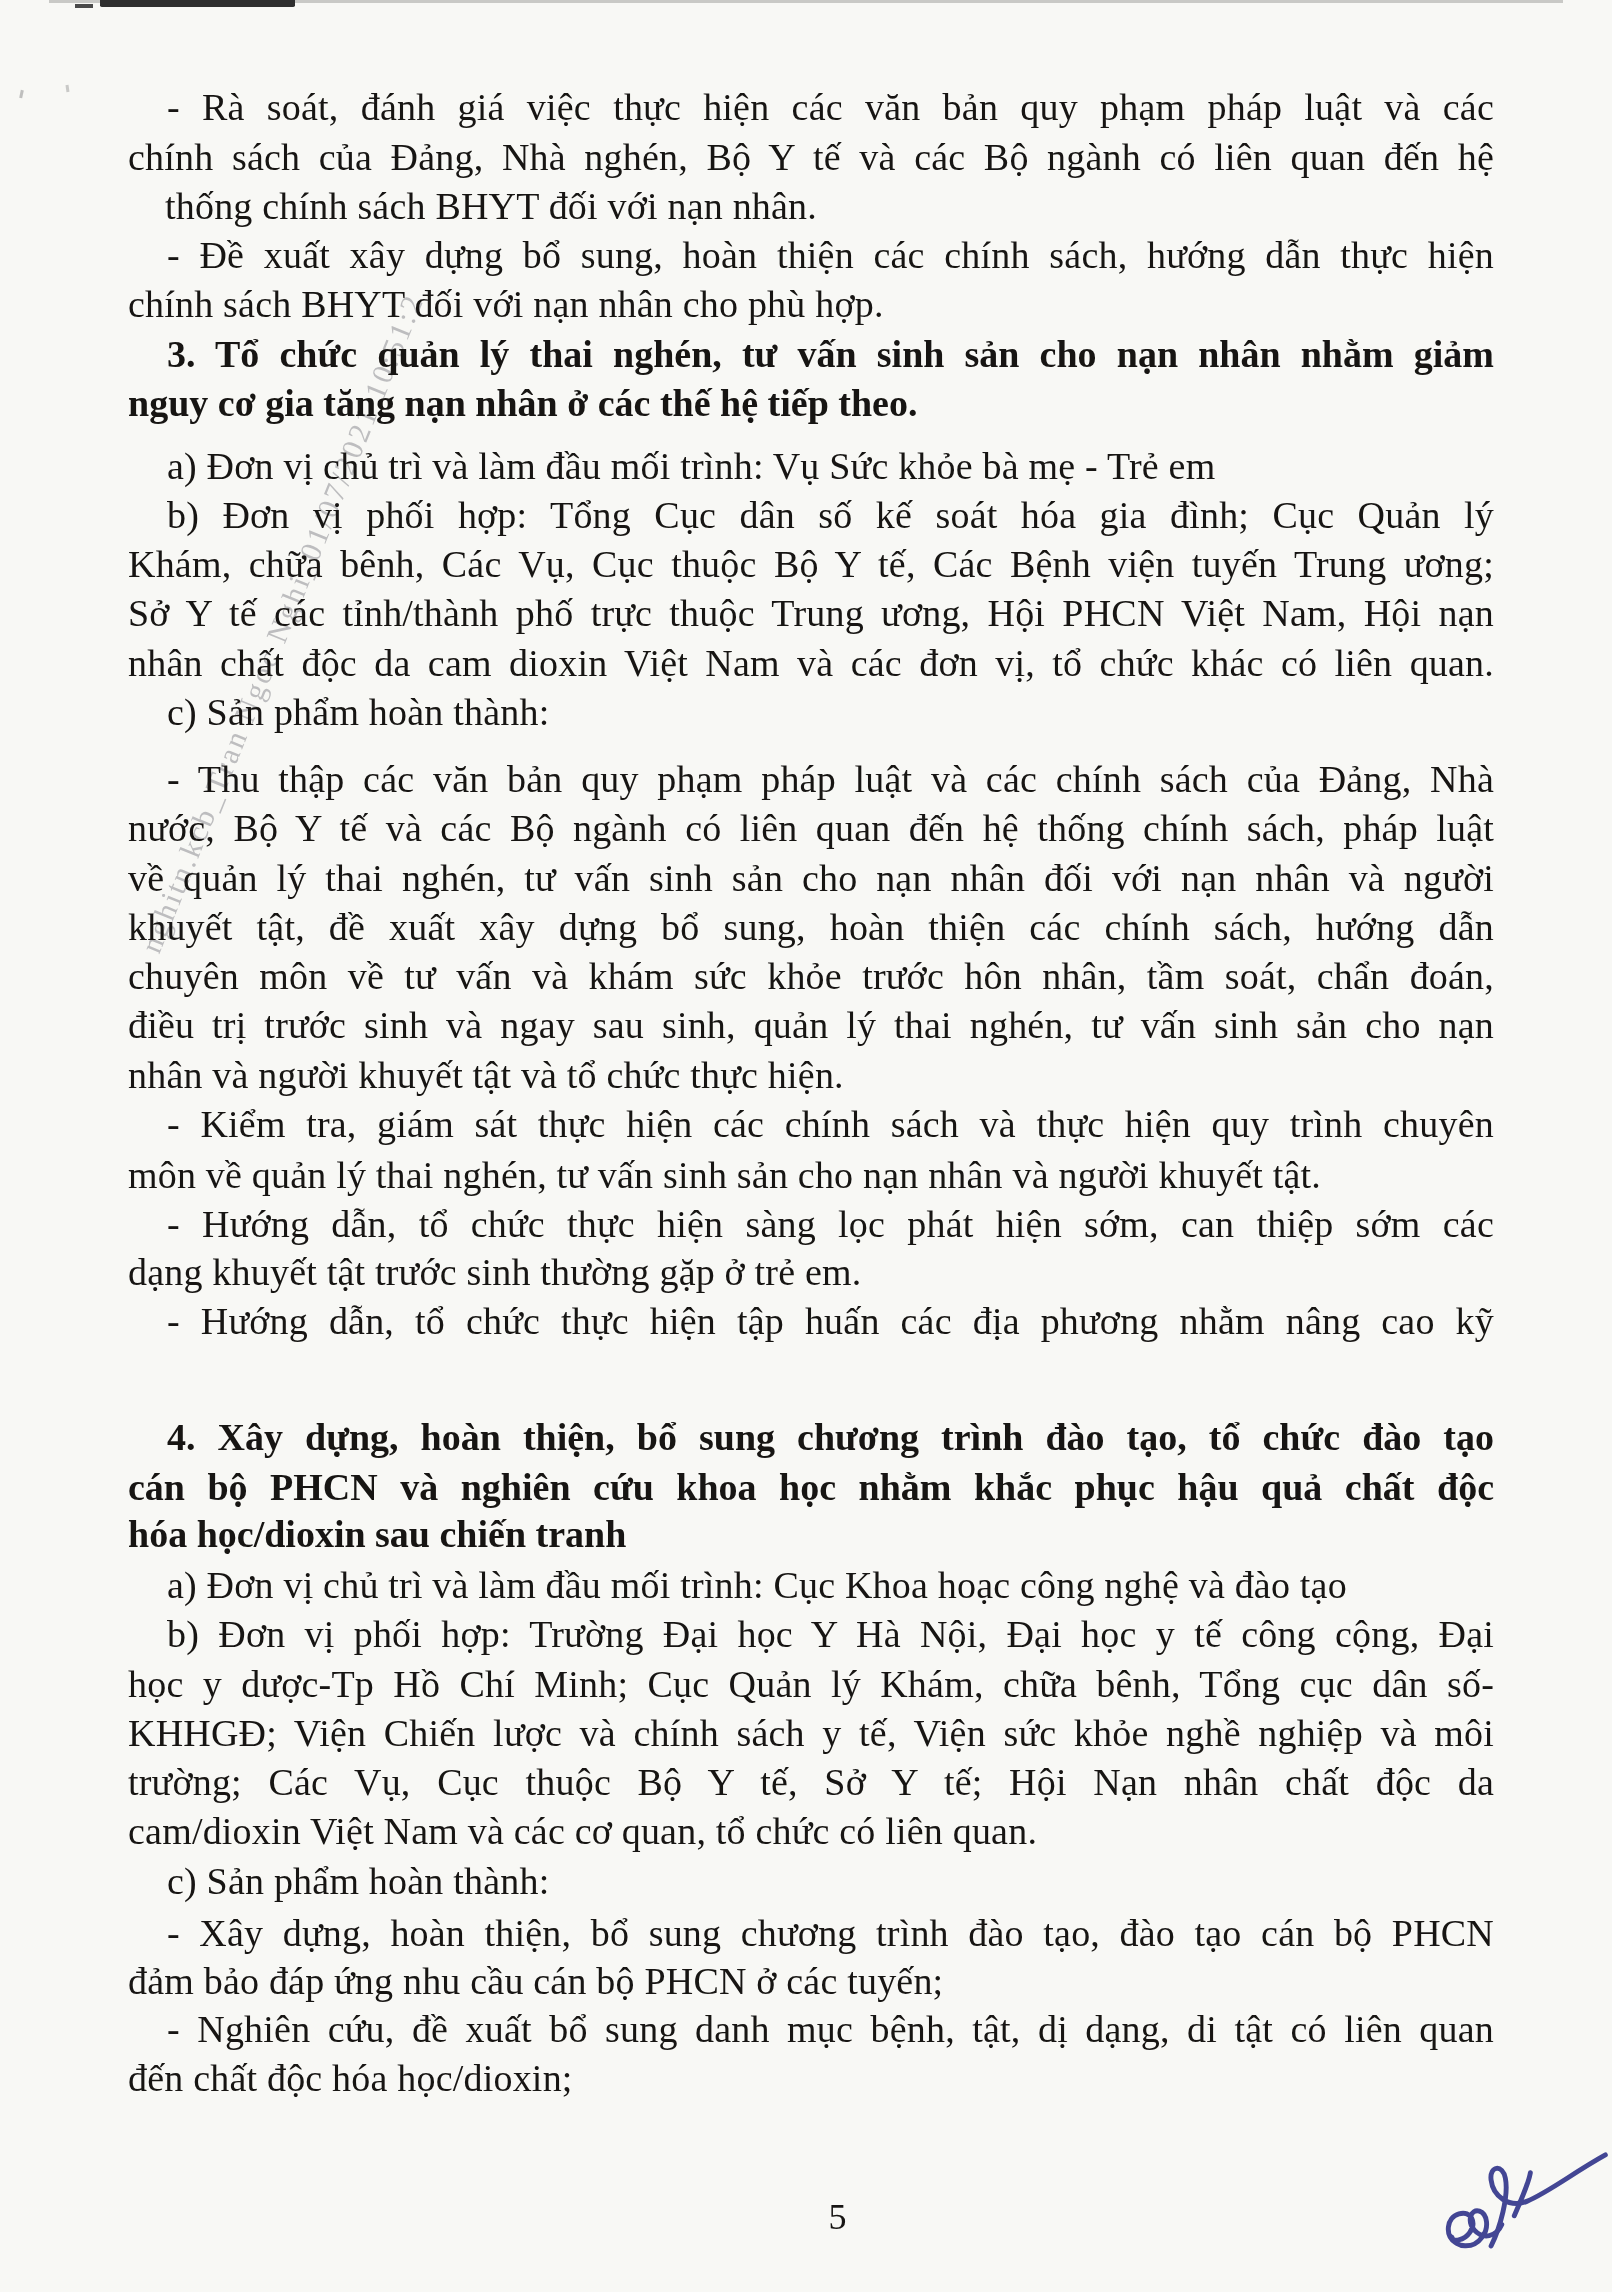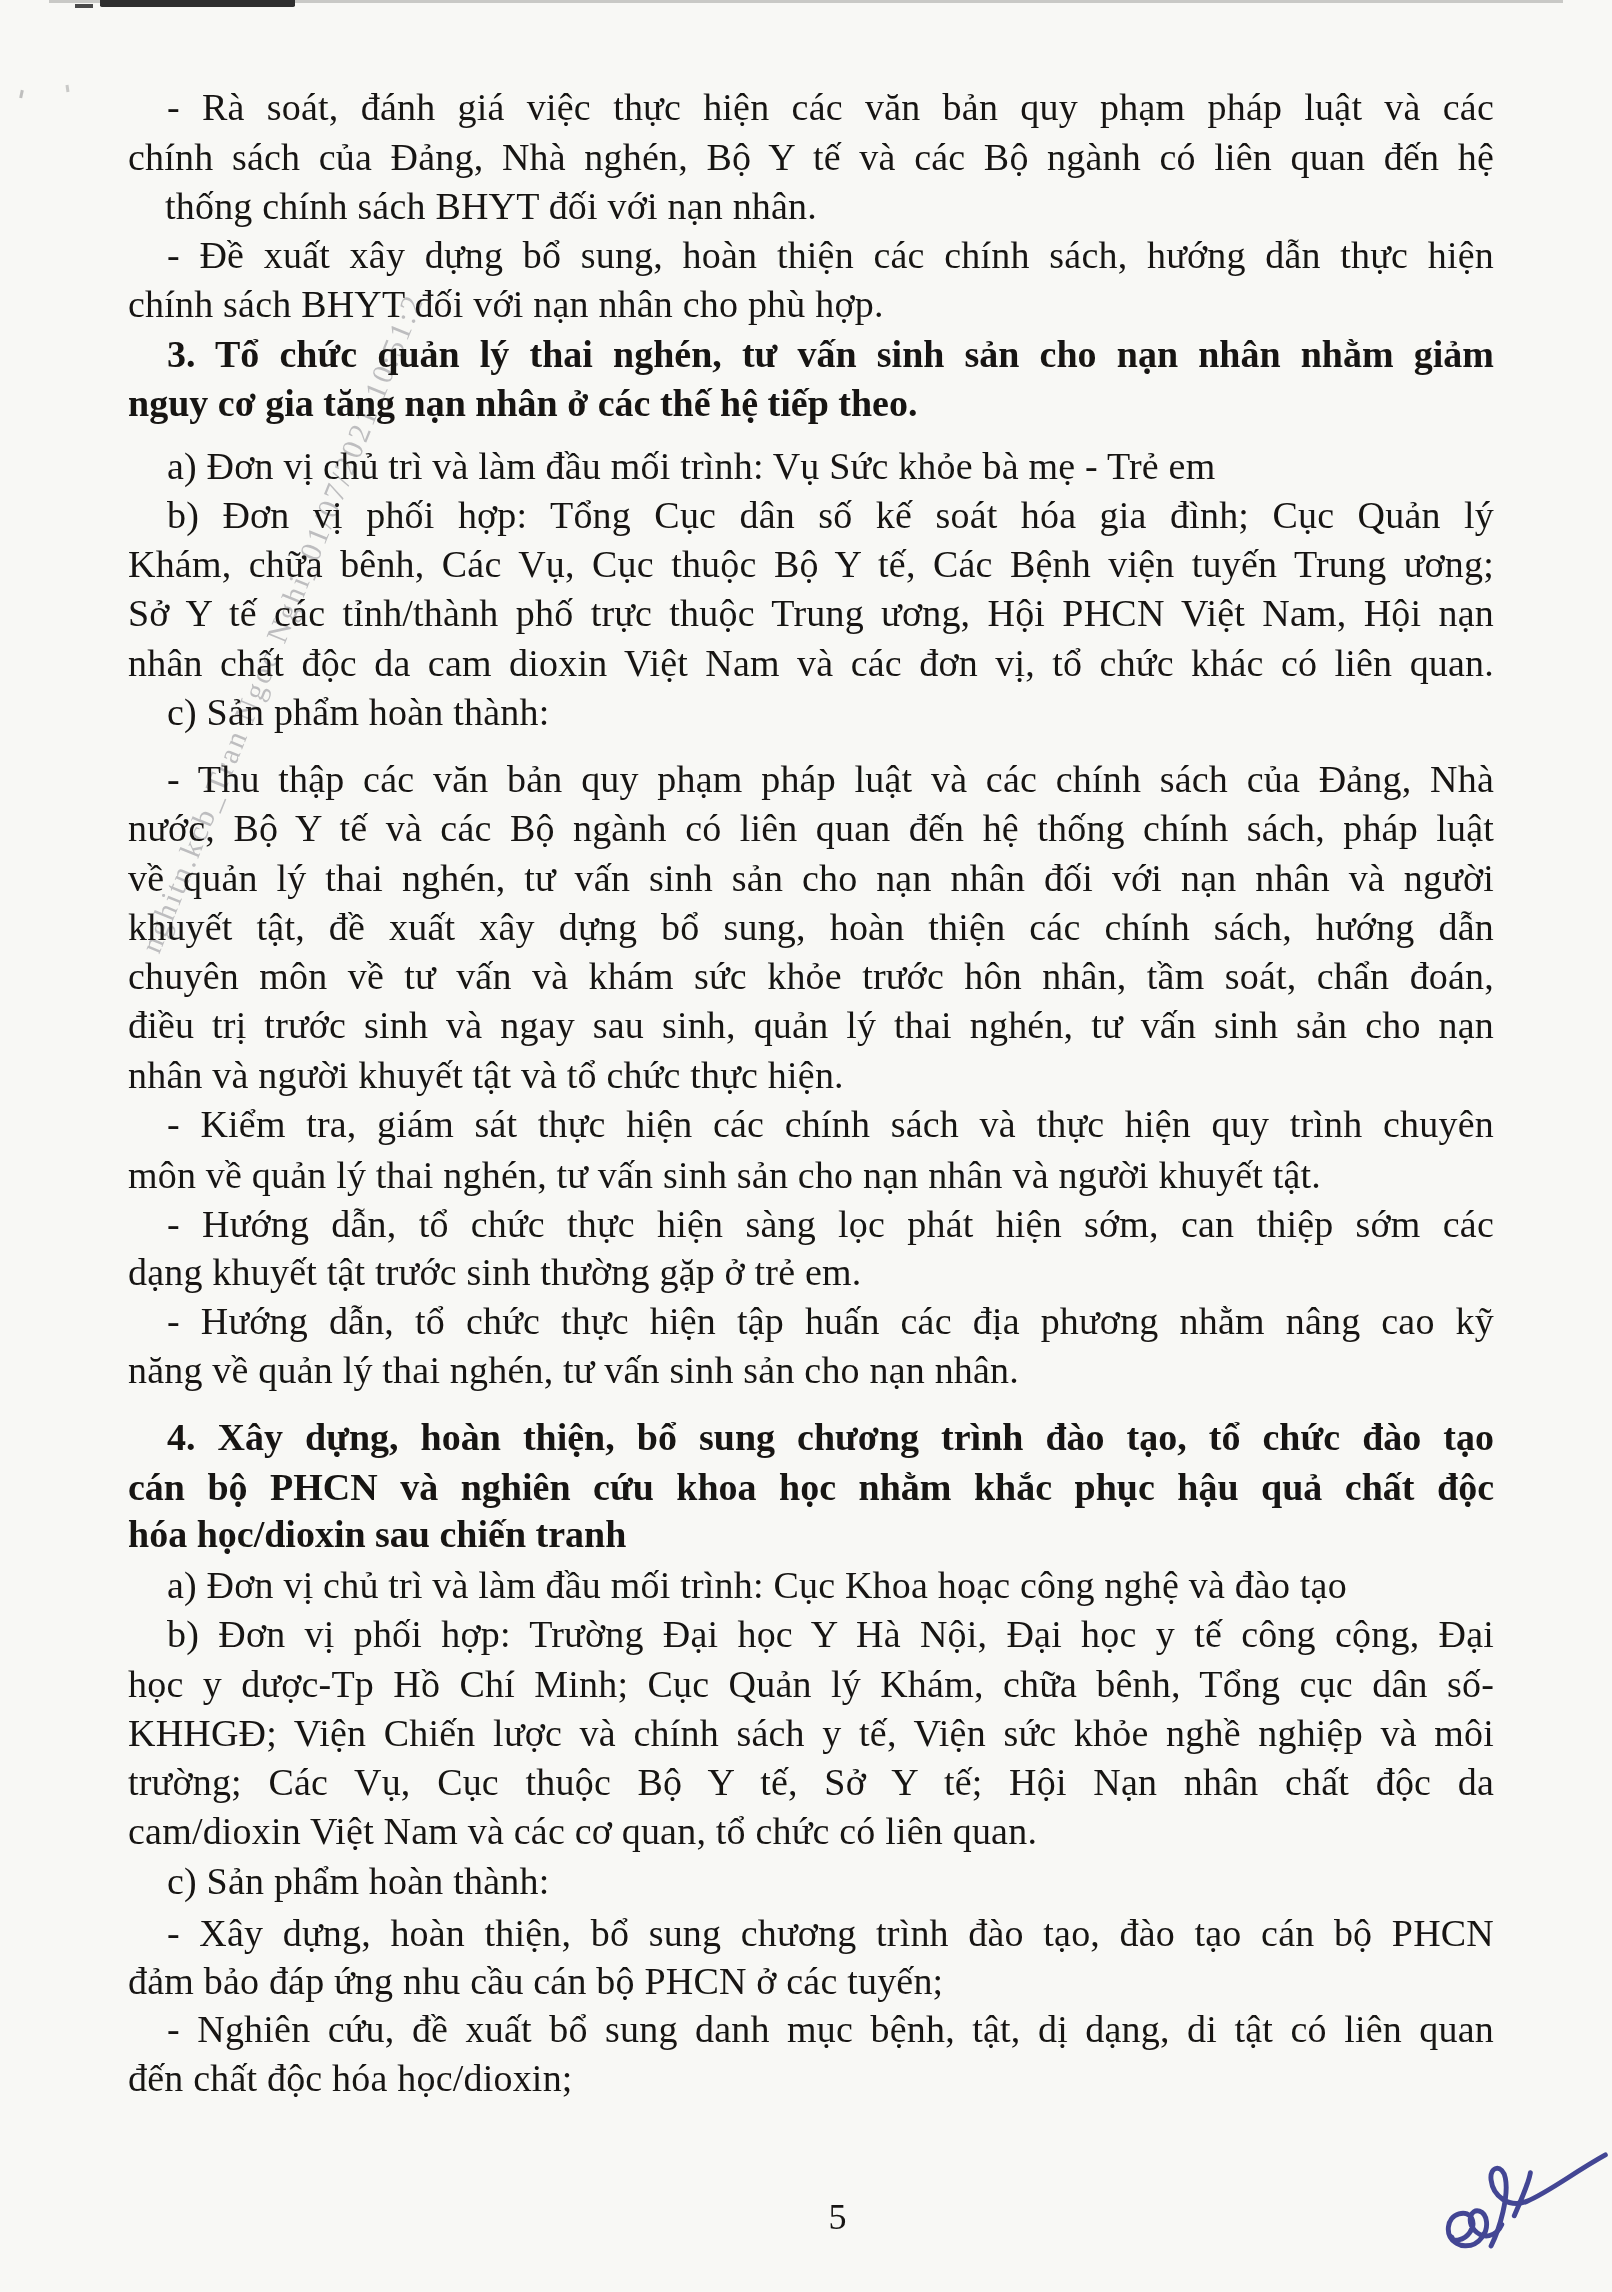--- a/index.html
+++ b/index.html
@@ -77,21 +77,20 @@
       <div class="line j" style="top: 853px;">về quản lý thai nghén, tư vấn sinh sản cho nạn nhân đối với nạn nhân và người</div>
       <div class="line j" style="top: 902px;">khuyết tật, đề xuất xây dựng bổ sung, hoàn thiện các chính sách, hướng dẫn</div>
       <div class="line j" style="top: 951px;">chuyên môn về tư vấn và khám sức khỏe trước hôn nhân, tầm soát, chẩn đoán,</div>
       <div class="line j" style="top: 1000px;">điều trị trước sinh và ngay sau sinh, quản lý thai nghén, tư vấn sinh sản cho nạn</div>
       <div class="line" style="top: 1050px;">nhân và người khuyết tật và tổ chức thực hiện.</div>
       <div class="line j ind" style="top: 1099px;">- Kiểm tra, giám sát thực hiện các chính sách và thực hiện quy trình chuyên</div>
       <div class="line" style="top: 1150px;">môn về quản lý thai nghén, tư vấn sinh sản cho nạn nhân và người khuyết tật.</div>
       <div class="line j ind" style="top: 1199px;">- Hướng dẫn, tổ chức thực hiện sàng lọc phát hiện sớm, can thiệp sớm các</div>
       <div class="line" style="top: 1247px;">dạng khuyết tật trước sinh thường gặp ở trẻ em.</div>
       <div class="line j ind" style="top: 1296px;">- Hướng dẫn, tổ chức thực hiện tập huấn các địa phương nhằm nâng cao kỹ</div>
-      <div class="line" style="top: 1345px;">năng về quản lý thai nghén, tư vấn sinh sản cho nạn nhân.</div>
       <div class="line b j ind" style="top: 1412px;">4. Xây dựng, hoàn thiện, bổ sung chương trình đào tạo, tổ chức đào tạo</div>
       <div class="line b j" style="top: 1462px;">cán bộ PHCN và nghiên cứu khoa học nhằm khắc phục hậu quả chất độc</div>
       <div class="line b" style="top: 1509px;">hóa học/dioxin sau chiến tranh</div>
       <div class="line ind" style="top: 1560px;">a) Đơn vị chủ trì và làm đầu mối trình: Cục Khoa hoạc công nghệ và đào tạo</div>
       <div class="line j ind" style="top: 1609px;">b) Đơn vị phối hợp: Trường Đại học Y Hà Nội, Đại học y tế công cộng, Đại</div>
       <div class="line j" style="top: 1659px;">học y dược-Tp Hồ Chí Minh; Cục Quản lý Khám, chữa bênh, Tổng cục dân số-</div>
       <div class="line j" style="top: 1708px;">KHHGĐ; Viện Chiến lược và chính sách y tế, Viện sức khỏe nghề nghiệp và môi</div>
       <div class="line j" style="top: 1757px;">trường; Các Vụ, Cục thuộc Bộ Y tế, Sở Y tế; Hội Nạn nhân chất độc da</div>
       <div class="line" style="top: 1806px;">cam/dioxin Việt Nam và các cơ quan, tổ chức có liên quan.</div>
       <div class="line ind" style="top: 1856px;">c) Sản phẩm hoàn thành:</div>

